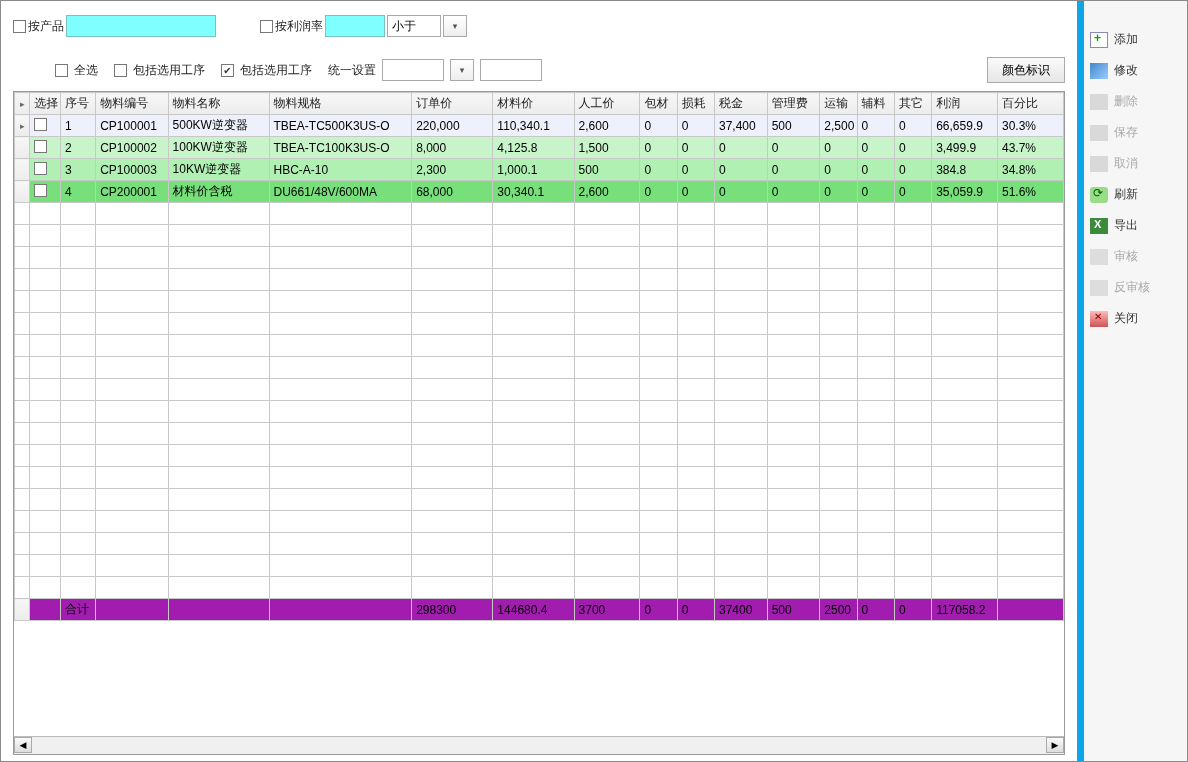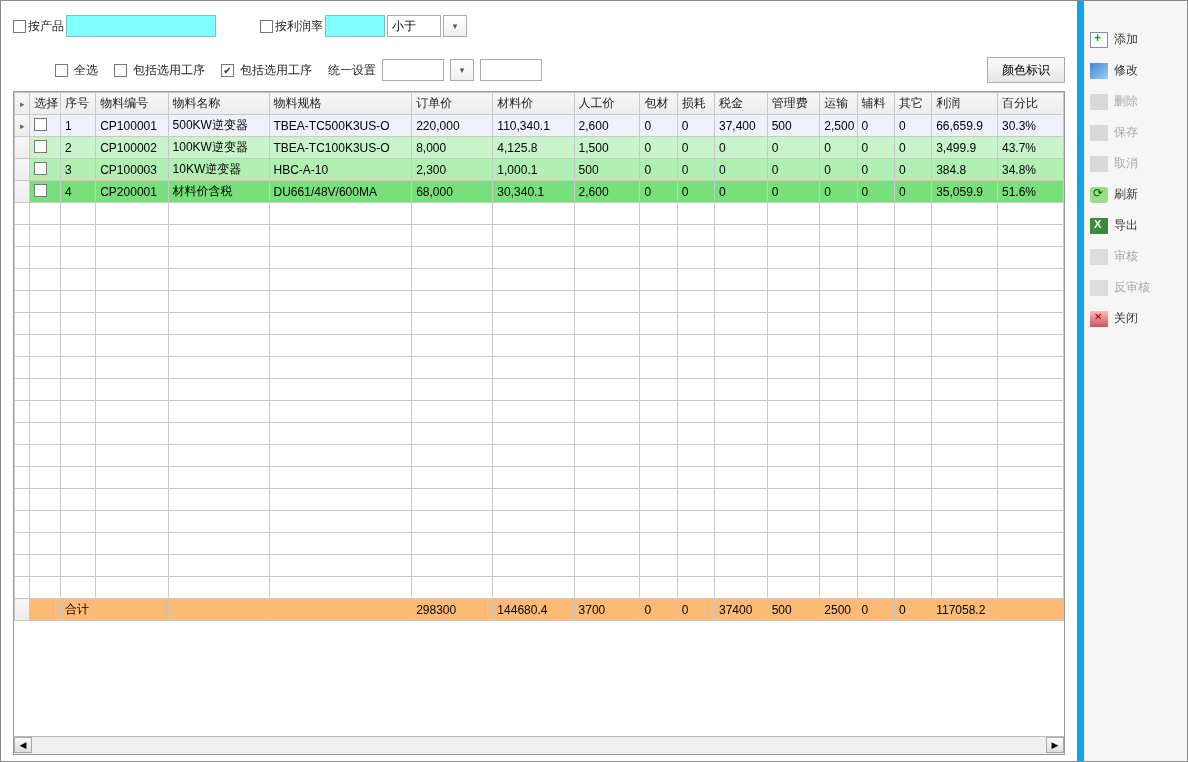--- a/index.html
+++ b/index.html
@@ -35,21 +35,21 @@
 table { border-collapse: collapse; width: 100%; table-layout: fixed; }
 th, td { border: 1px solid #c8c8c8; height: 22px; padding: 0 4px; text-align: left; font-size: 12px; white-space: nowrap; overflow: hidden; }
 thead th { background: linear-gradient(#f7f7f7,#ececec); font-weight: normal; color: #222; position: sticky; top: 0; }
 .row-handle { width: 14px; background: linear-gradient(#f7f7f7,#ececec); padding: 0; text-align: center; color: #666; font-size: 9px; }
 tbody tr.r0 td { background: #eef1fc; }
 tbody tr.r1 td { background: #c8f4ca; }
 tbody tr.r2 td { background: #b0f0b3; }
 tbody tr.r3 td { background: #78e07b; }
 tbody tr.r0 td.row-handle, tbody tr.r1 td.row-handle, tbody tr.r2 td.row-handle, tbody tr.r3 td.row-handle { background: linear-gradient(#f7f7f7,#ececec); }
 tbody tr.empty td { background: #fff; }
-tfoot td { background: #fdba74; }
+tfoot td { background: #a21caf; }
 .hscroll { height: 18px; background: #f0f0f0; border-top: 1px solid #bbb; position: relative; }
 .hscroll .larr, .hscroll .rarr { position: absolute; top: 0; width: 18px; height: 16px; background: linear-gradient(#fafafa,#ddd); border: 1px solid #aaa; text-align: center; font-size: 9px; line-height: 14px; cursor: pointer; }
 .hscroll .larr { left: 0; } .hscroll .rarr { right: 0; }
 
 .side-item { display: flex; align-items: center; gap: 6px; cursor: pointer; color: #333; }
 .side-item.disabled { color: #aaa; cursor: default; }
 .side-ico { width: 18px; height: 16px; display: inline-block; position: relative; }
 .ico-add { background: #fff; border: 1px solid #88b; } .ico-add::after { content: "+"; position: absolute; left: 3px; top: -2px; color: #0a0; font-weight: bold; }
 .ico-edit { background: linear-gradient(135deg,#48c,#9cf); }
 .ico-del, .ico-save, .ico-cancel { background: #d9d9d9; }

